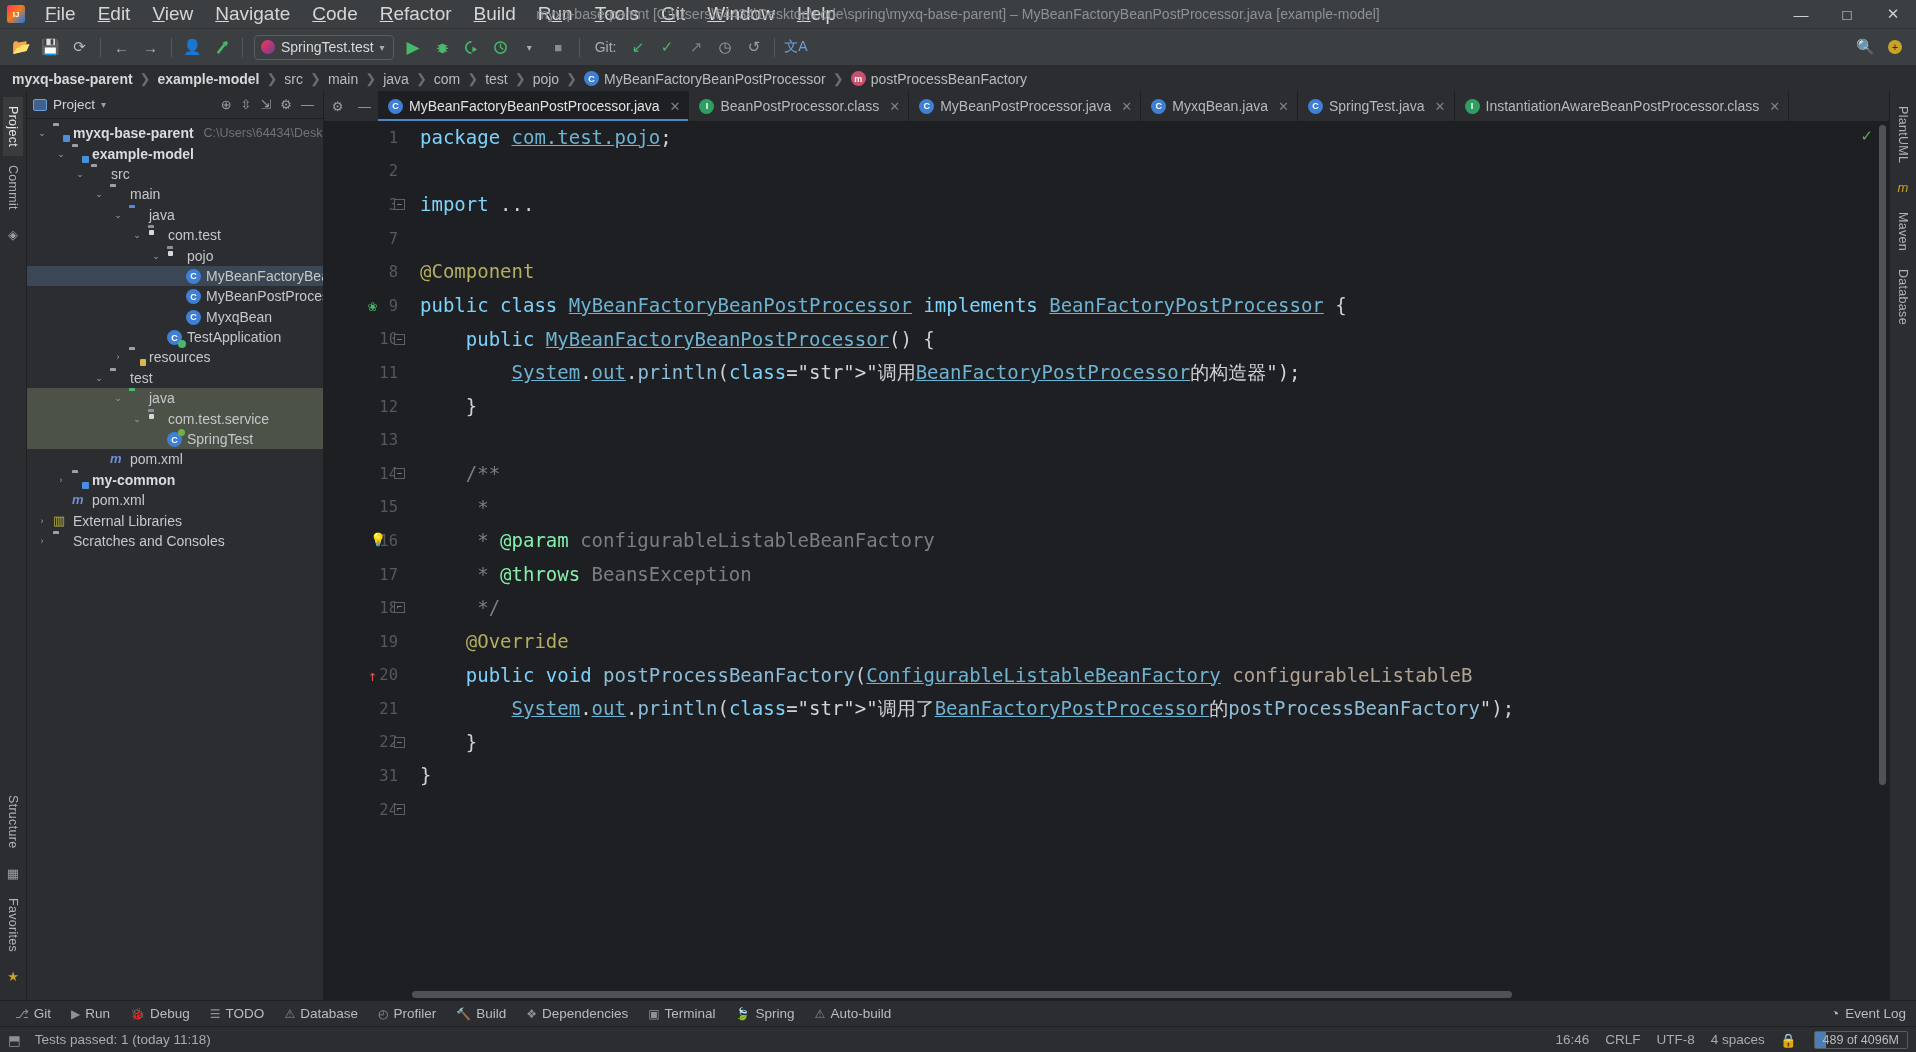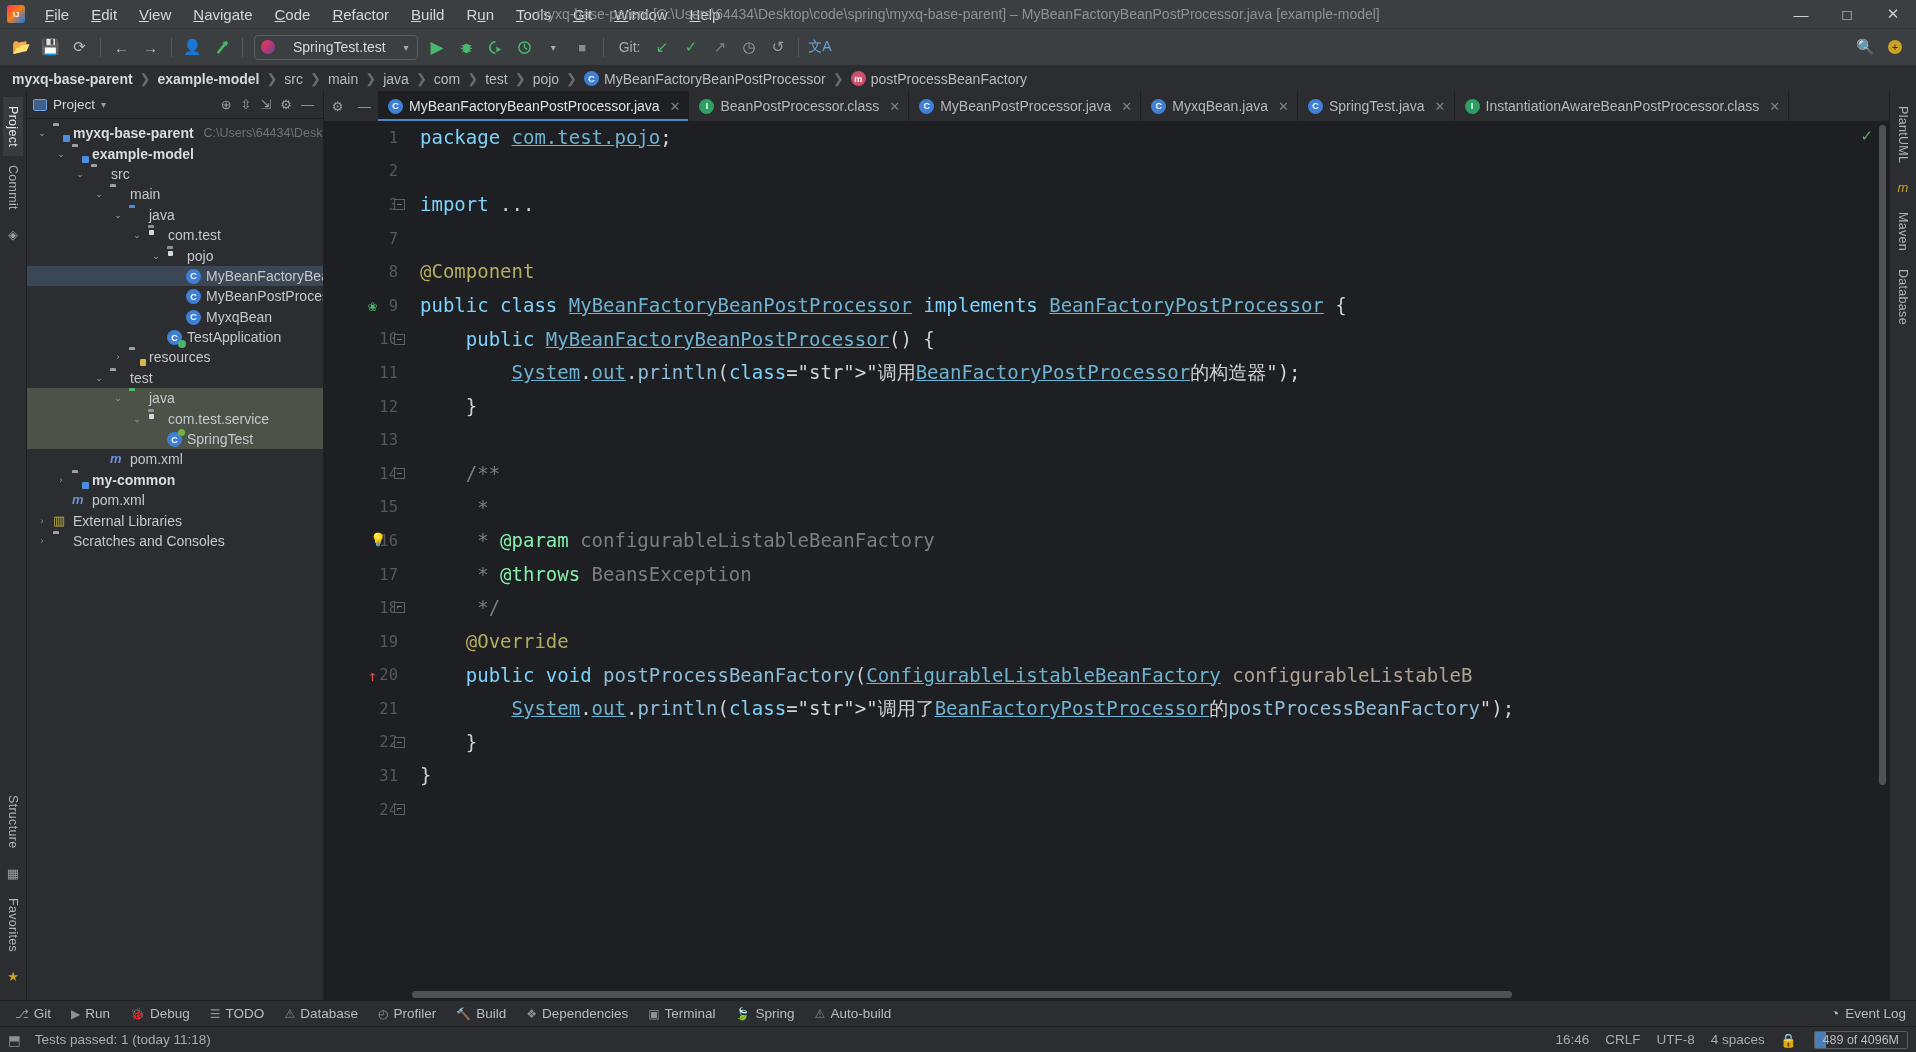--- a/index.html
+++ b/index.html
@@ -20,21 +20,21 @@
     width:18px; height:18px; margin:0 9px 0 7px; border-radius:3px;
     background:linear-gradient(135deg,#fe315d 0%,#f97a12 45%,#087cfa 100%);
     position:relative; flex:none;
   }
   .ij-logo::after {
     content:"IJ"; position:absolute; inset:0; font-size:8px; font-weight:bold;
     color:#fff; display:flex; align-items:center; justify-content:center;
   }
   .menu { display:flex; align-items:center; gap:0; }
   .menu-item {
-    padding:4px 11px; font-size:15px; color:#d5d6d7; cursor:default;
+    padding:4px 11px; font-size:19px; color:#d5d6d7; cursor:default;
     white-space:nowrap;
   }
   .menu-item u { text-decoration:underline; }
   .win-title {
     position:absolute; left:0; right:0; text-align:center;
     font-size:14px; color:#8e9194; pointer-events:none; white-space:nowrap;
   }
   .win-ctrl { margin-left:auto; display:flex; align-items:center; z-index:2; }
   .win-btn {
     width:46px; height:29px; display:flex; align-items:center; justify-content:center;
@@ -45,21 +45,21 @@
   .toolbar {
     height:37px; background:#3c3f41; display:flex; align-items:center;
     padding:0 8px; gap:2px; border-bottom:1px solid #2b2d30;
   }
   .tb-ico {
     width:27px; height:26px; display:flex; align-items:center; justify-content:center;
     font-size:15px; color:#b4b7ba; border-radius:3px; flex:none;
   }
   .tb-sep { width:1px; height:19px; background:#55595c; margin:0 5px; flex:none; }
   .run-config {
-    display:flex; align-items:center; gap:18px; height:25px; padding:0 8px 0 6px;
+    display:flex; align-items:center; gap:6px; height:25px; padding:0 8px 0 6px;
     border:1px solid #5a5d5f; border-radius:4px; background:#3c3f41;
     font-size:14px; color:#d8dadc; margin:0 4px;
   }
   .rc-icon {
     width:14px;height:14px;border-radius:50%;
     background:linear-gradient(135deg,#fe315d,#6b3f8f);flex:none;
   }
   .git-label { font-size:14px; color:#a9acaf; margin:0 6px 0 8px; }
   .tb-spacer { flex:1; }
 

